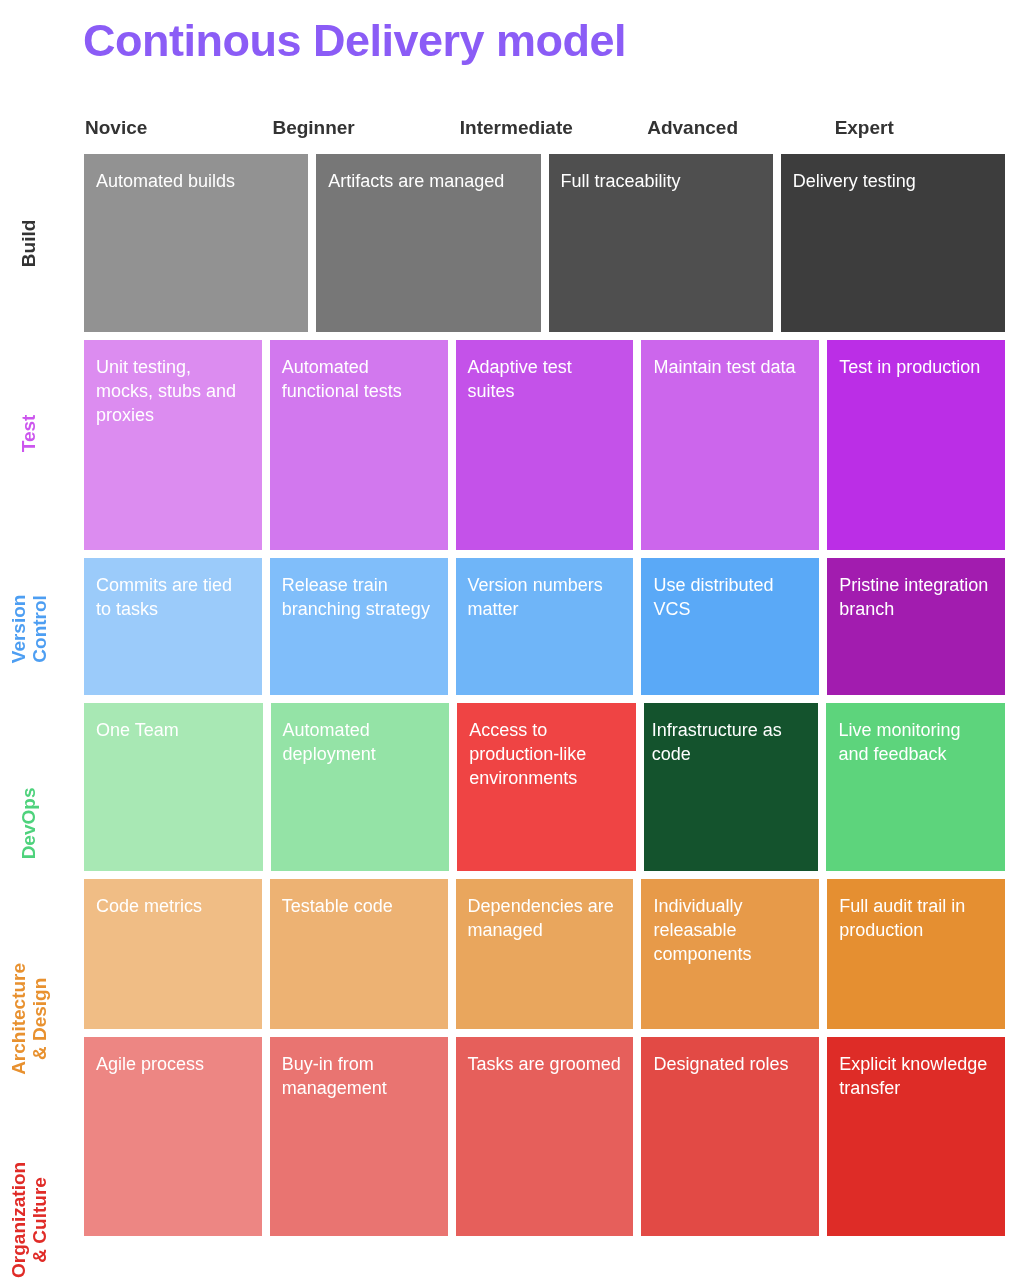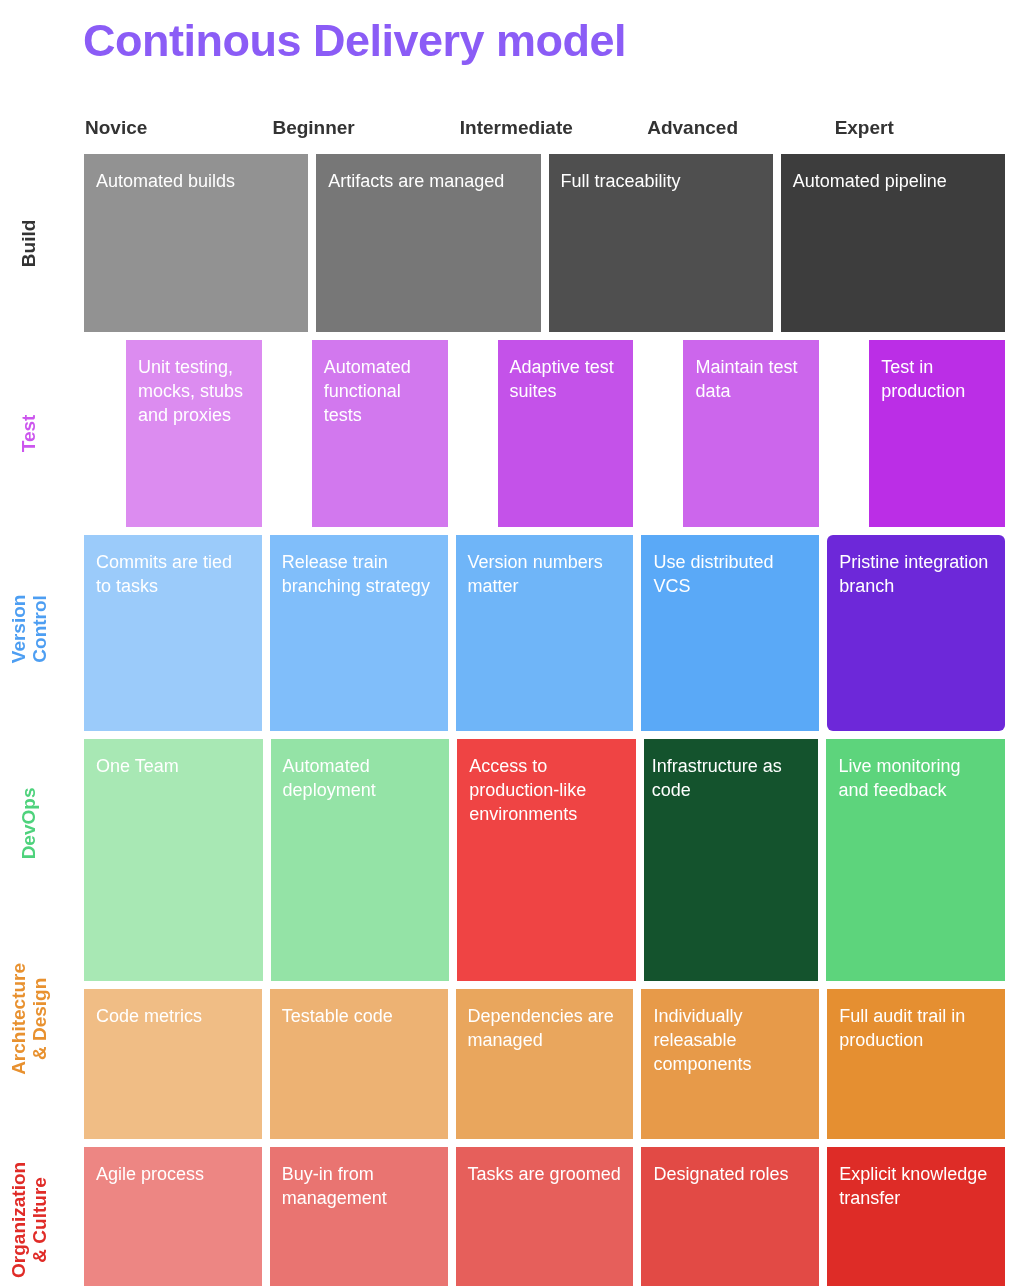--- a/index.html
+++ b/index.html
@@ -75,23 +75,23 @@
     box-sizing: border-box;
     color: #ffffff;
     font-size: 18px;
     line-height: 1.33;
     font-weight: normal;
     overflow: hidden;
   }
 
   
   .row-build    .cell { height: 178px; }
-  .row-test     .cell { height: 187px; margin-left: 42px; }
-  .row-vcs      .cell { height: 196px; }
-  .row-devops   .cell { height: 242px; }
+  .row-test     .cell { height: 210px; }
+  .row-vcs      .cell { height: 137px; }
+  .row-devops   .cell { height: 168px; }
   .row-arch     .cell { height: 150px; }
   .row-org      .cell { height: 199px; }
 
   
   .row-label {
     position: absolute;
     left: 0;
     width: 60px;
     display: flex;
     align-items: center;
@@ -122,37 +122,37 @@
       <div class="col-header">Beginner</div>
       <div class="col-header">Intermediate</div>
       <div class="col-header">Advanced</div>
       <div class="col-header">Expert</div>
     </div>
 
     <div class="grid-row row-build">
       <div class="cell" style="background-color: rgb(146, 146, 146);">Automated builds</div>
       <div class="cell" style="background-color: rgb(119, 119, 119);">Artifacts are managed</div>
       <div class="cell" style="background-color: rgb(79, 79, 79);">Full traceability</div>
-      <div class="cell" style="background-color: rgb(61, 61, 61);">Automated pipeline</div>
+      <div class="cell" style="background-color: rgb(61, 61, 61);">Delivery testing</div>
     </div>
 
     <div class="grid-row row-test">
       <div class="cell" style="background-color: rgb(220, 140, 240);">Unit testing, mocks, stubs and proxies</div>
       <div class="cell" style="background-color: rgb(210, 120, 238);">Automated functional tests</div>
       <div class="cell" style="background-color: rgb(196, 82, 233);">Adaptive test suites</div>
       <div class="cell" style="background-color: rgb(204, 102, 236);">Maintain test data</div>
       <div class="cell" style="background-color: rgb(187, 46, 230);">Test in production</div>
     </div>
 
     <div class="grid-row row-vcs">
       <div class="cell" style="background-color: rgb(155, 203, 250);">Commits are tied to tasks</div>
       <div class="cell" style="background-color: rgb(128, 190, 250);">Release train branching strategy</div>
       <div class="cell" style="background-color: rgb(111, 181, 248);">Version numbers matter</div>
       <div class="cell" style="background-color: rgb(90, 169, 247);">Use distributed VCS</div>
-      <div class="cell" style="background-color: #6d28d9; border-radius: 6px;">Pristine integration branch</div>
+      <div class="cell" style="background-color: #a21caf;">Pristine integration branch</div>
     </div>
 
     <div class="grid-row row-devops">
       <div class="cell" style="background-color: rgb(168, 232, 180);">One Team</div>
       <div class="cell" style="background-color: rgb(148, 227, 166);">Automated deployment</div>
       <div class="cell" style="background-color: #ef4444;">Access to production-like environments</div>
       <div class="cell" style="background-color: #14532d; padding-left: 8px;">Infrastructure as code</div>
       <div class="cell" style="background-color: rgb(93, 212, 124);">Live monitoring and feedback</div>
     </div>
 

